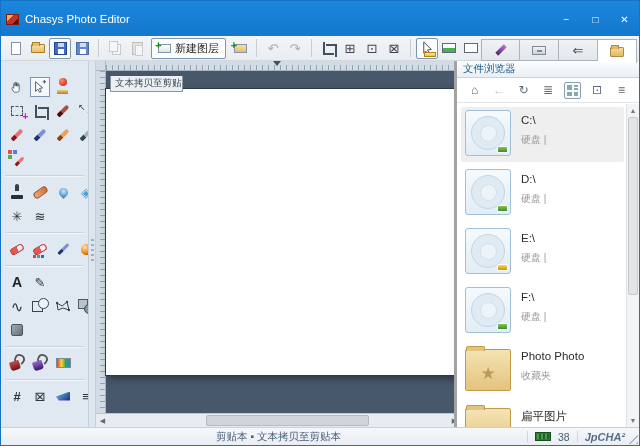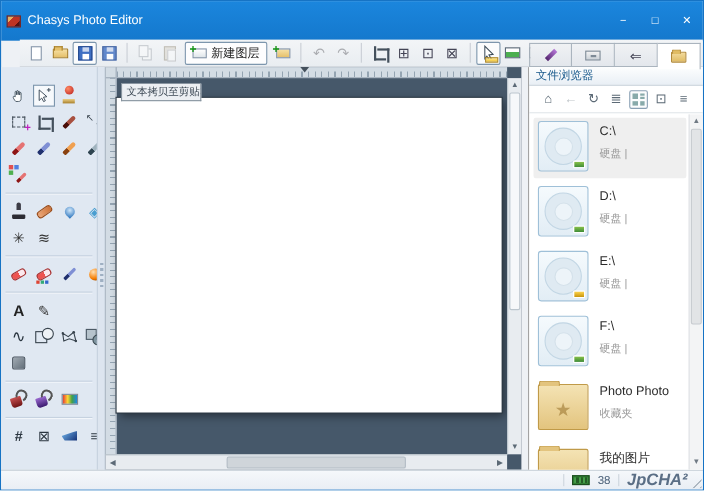--- a/index.html
+++ b/index.html
@@ -10,21 +10,21 @@
   .titlebar { position:absolute; left:0; top:0; right:0; height:36px; background:linear-gradient(#1b86dd,#1478cd); display:flex; align-items:center; color:#fff; font-size:11.5px; }
   .appicon { width:13px; height:11px; margin:0 6px 0 5px; background:linear-gradient(135deg,#e8b060 0 30%,#c03424 30% 72%,#5a1010 72%); border:1px solid #7c1d12; }
   .wctl { margin-left:auto; display:flex; height:100%; }
   .wbtn { width:29px; height:100%; display:flex; align-items:center; justify-content:center; font-size:10px; color:#fff; }
 
   
   .menubar { position:absolute; left:0; top:20px; right:0; height:15px; background:#f2f3f5; border-bottom:1px solid #e2e5e9; display:flex; align-items:center; font-size:11px; color:#222; }
   .mitem { padding:0 7px; }
 
   
-  .toolbar { position:absolute; left:17px; top:35px; right:0; height:25px; background:linear-gradient(#f3f5f7,#e9edf1); border-bottom:1px solid #d4d9df; display:flex; align-items:center; padding-left:4px; }
+  .toolbar { position:absolute; left:0; top:35px; right:0; height:25px; background:linear-gradient(#f3f5f7,#e9edf1); border-bottom:1px solid #d4d9df; display:flex; align-items:center; padding-left:4px; }
   .tsep { width:1px; height:18px; background:#c9ced5; margin:0 5px; }
   .tb { width:22px; height:21px; display:flex; align-items:center; justify-content:center; position:relative; }
   .tb.sel { border:1px solid #7d96ad; background:#fbfcfd; border-radius:2px; }
   .tb.dis { opacity:.4; filter:grayscale(.6); }
   .g { font-size:13px; color:#445; line-height:1; }
   .btn-newlayer { display:flex; align-items:center; gap:4px; border:1px solid #7d96ad; background:#fdfdfe; height:21px; padding:0 6px; font-size:11px; color:#222; border-radius:2px; margin:0 3px; }
 
   
   .p-page { width:10px; height:13px; background:#fff; border:1px solid #8494a8; }
   .p-open { width:14px; height:9px; background:linear-gradient(#f6e0a4,#e5c06a); border:1px solid #a8802c; border-radius:1px 1px 0 0; position:relative; }
@@ -121,21 +121,21 @@
   .vscroll { position:absolute; right:0; top:10px; bottom:14px; width:13px; background:#e8ecf0; border-left:1px solid #bcc6ce; }
   .vscroll .sa { height:13px; display:flex; align-items:center; justify-content:center; font-size:7px; color:#5c6a76; }
   .vscroll .sa.bot { position:absolute; bottom:0; left:0; right:0; }
   .vthumb { position:absolute; top:13px; left:1px; right:1px; height:58%; background:#f6f8fa; border:1px solid #bcc6ce; border-radius:2px; }
   .hscroll { position:absolute; left:0; right:13px; bottom:0; height:14px; background:#e8ecf0; border-top:1px solid #bcc6ce; }
   .hscroll .sa { position:absolute; top:0; width:13px; height:14px; display:flex; align-items:center; justify-content:center; font-size:7px; color:#5c6a76; }
   .hscroll .sa.lft { left:0; } .hscroll .sa.rgt { right:0; }
   .hthumb { position:absolute; left:110px; width:163px; top:1px; bottom:1px; background:#cfd5da; border:1px solid #b2bcc4; border-radius:2px; }
 
   
-  .rpanel { position:absolute; right:0; top:0; bottom:0; width:159px; background:#fff; border-left:1px solid #a3a3a3; z-index:2; }
+  .rpanel { position:absolute; right:0; top:0; bottom:0; width:185px; background:#fff; border-left:3px solid #a3a3a3; z-index:2; }
   .rhead { height:17px; background:linear-gradient(#fdfefe,#e9eff5); border-bottom:1px solid #c8d2da; display:flex; align-items:center; padding:0 6px; font-size:10.5px; color:#1a5a8c; }
   .rtools { height:25px; border-bottom:1px solid #e2e6ea; display:flex; align-items:center; justify-content:space-between; padding:0 9px; }
   .rti { width:17px; height:17px; display:flex; align-items:center; justify-content:center; font-size:12px; color:#5c6a76; }
   .rti.dis { opacity:.4; }
   .rti.sel { border:1px solid #8aa0b4; background:#fbfcfd; border-radius:2px; }
   .gridglyph { width:11px; height:11px; background:
       linear-gradient(#8aa 0 0) 0 0/5px 5px no-repeat,
       linear-gradient(#8aa 0 0) 7px 0/4px 2px no-repeat,
       linear-gradient(#8aa 0 0) 7px 3px/4px 2px no-repeat,
       linear-gradient(#8aa 0 0) 0 7px/5px 4px no-repeat,
@@ -160,21 +160,21 @@
   .lscroll .sa.bot { position:absolute; bottom:0; left:0; right:0; }
   .lthumb { position:absolute; top:13px; left:1px; right:1px; height:55%; background:#e2e4e6; border:1px solid #c6cacf; border-radius:2px; }
 
   
   .statusbar { position:absolute; left:0; bottom:0; right:0; height:18px; background:linear-gradient(#f5f8fb,#e9eef4); border-top:1px solid #c8d0d8; display:flex; align-items:center; font-size:10.5px; color:#4a6078; }
   .sb-msg { margin-left:215px; white-space:nowrap; }
   .sb-right { margin-left:auto; display:flex; align-items:center; gap:7px; padding-right:14px; }
   .vsep { width:1px; height:11px; background:#cdd5dd; }
   .chip { width:16px; height:9px; background:#2f7d32; border:1px solid #1b4d1e; position:relative; }
   .chip::before { content:""; position:absolute; inset:1px; background:repeating-linear-gradient(90deg,#46a04a 0 2px,#245c26 2px 4px); }
-  .brand { font-style:italic; font-weight:bold; color:#5a6e85; font-size:15px;text-align:right; }
+  .brand { font-style:italic; font-weight:bold; color:#5a6e85; font-size:11px;text-align:right; }
   .grip { position:absolute; right:1px; bottom:1px; width:11px; height:11px; background:repeating-linear-gradient(135deg,#aeb8c2 0 1.5px,transparent 1.5px 4.5px); clip-path:polygon(100% 0,100% 100%,0 100%); }
 </style>
 </head>
 <body>
 
 <div class="win">
 
   <div class="titlebar">
     <span class="appicon"></span>
     <span>Chasys Photo Editor</span>
@@ -472,34 +472,35 @@
               <span class="fstar">★</span>
             </span>
           <span class="finfo">
               <div class="fname">Photo Photo</div>
               <div class="fdesc">收藏夹</div>
             </span>
         </div>
         <div class="fitem">
           <span class="fthumb"></span>
           <span class="finfo">
-              <div class="fname">我的图片</div>
+              <div class="fname">扁平图片</div>
             </span>
         </div>
       </div>
 
       <div class="lscroll">
         <span class="sa">▲</span>
         <span class="lthumb"></span>
         <span class="sa bot">▼</span>
       </div>
     </div>
   </div>
 
   <div class="statusbar">
+    <span class="sb-msg">剪贴本 ▪ 文本拷贝至剪贴本</span>
     <span class="sb-right">
       <span class="vsep"></span>
       <span class="chip"></span>
       <span>38</span>
       <span class="vsep"></span>
       <span class="brand">JpCHA²</span>
     </span>
     <span class="grip"></span>
   </div>
 

